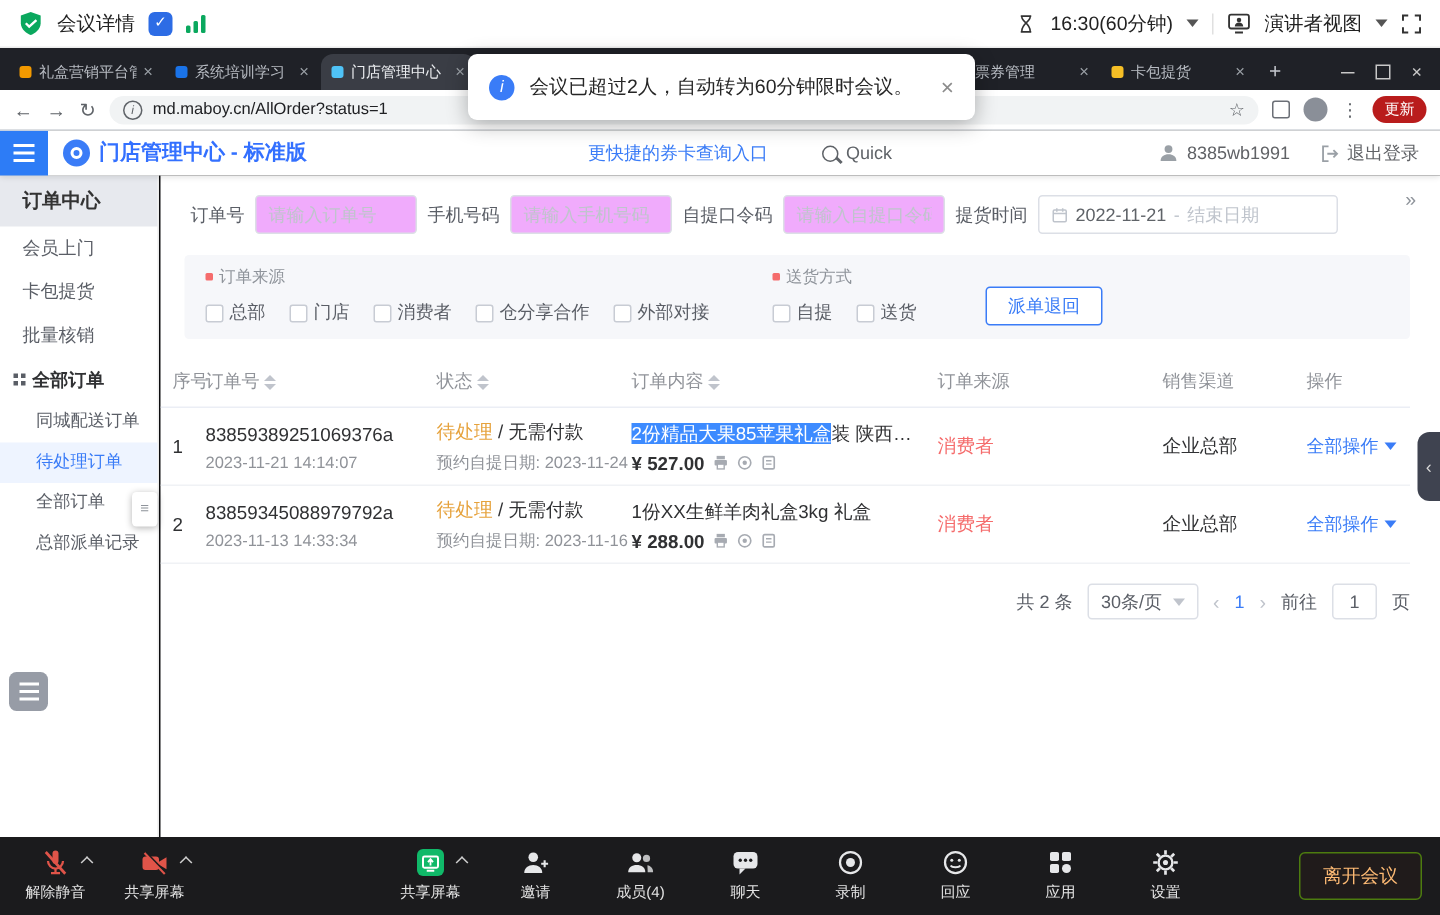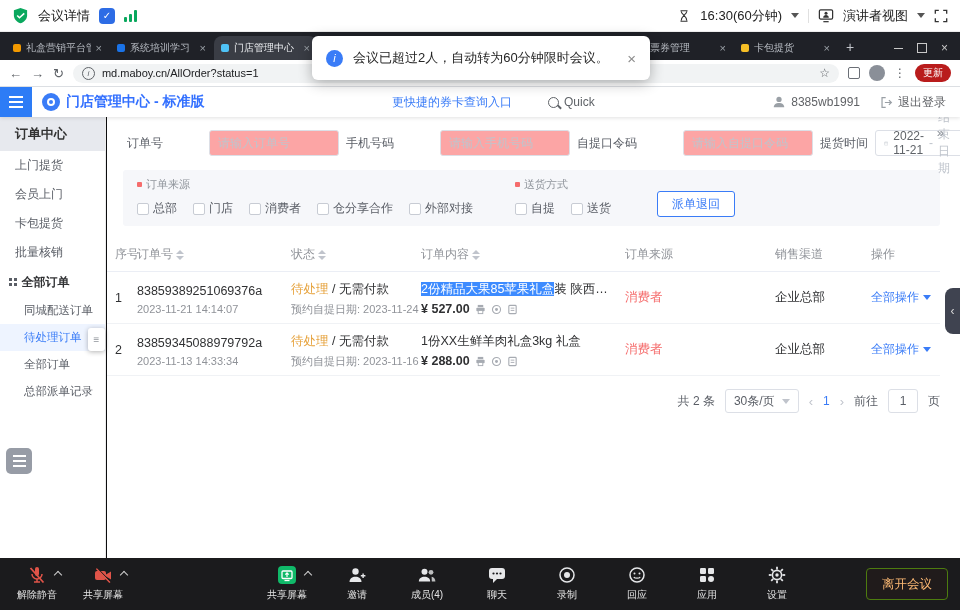--- a/index.html
+++ b/index.html
@@ -74,26 +74,26 @@
         align-items:center;gap:5px;font-weight:bold;}
   .grid-ic{display:grid;grid-template-columns:3px 3px;grid-gap:1.5px;}
   .grid-ic i{width:3px;height:3px;background:#5a5e66;display:block;}
   .schild{height:27px;line-height:27px;font-size:11.5px;color:#5a5e66;padding-left:24px;white-space:nowrap;}
   .schild.active{color:#3a7cf7;background:#eef4ff;}
   
   .main{position:absolute;left:107px;top:117px;right:0;bottom:52px;background:#fff;overflow:hidden;}
   .collapse{position:absolute;right:16px;top:8px;color:#8f949b;font-size:13px;}
   .frow{display:flex;align-items:center;margin:13px 0 0 20px;gap:7px;font-size:12px;color:#5a5e66;}
   .flabel-inline{white-space:nowrap;}
-  input.inp{height:26px;width:130px;border:1px solid #dcdfe6;border-radius:3px;padding:0 8px;font-size:12px;
-        color:#606266;box-sizing:border-box;outline:none;background:#fca5a5;margin-left:39px;}
+  input.inp{height:26px;width:108px;border:1px solid #dcdfe6;border-radius:3px;padding:0 8px;font-size:12px;
+        color:#606266;box-sizing:border-box;outline:none;background:#f0abfc;}
   input.inp::placeholder{color:#bfc4cc;}
   .box{height:26px;border:1px solid #dcdfe6;border-radius:3px;display:flex;align-items:center;
         padding:0 8px;box-sizing:border-box;font-size:12px;background:#fff;gap:5px;}
-  .daterange{width:140px;}
+  .daterange{width:200px;}
   .dr-val{color:#5f6368;}
   .ph{color:#bfc4cc;}
   .sel{width:130px;justify-content:space-between;}
   .btn-primary{height:26px;padding:0 17px;background:#3a7cf7;color:#fff;border-radius:3px;font-size:12px;
         display:flex;align-items:center;margin-left:8px;}
   .link{color:#3a7cf7;font-size:12px;margin-left:12px;white-space:nowrap;}
   .fbox{margin:14px 20px 0 16px;background:#f6f7fa;border-radius:3px;padding:7px 14px 9px;display:flex;
         gap:42px;align-items:flex-start;}
   .flabel{font-size:11px;color:#8f949b;margin-bottom:8px;display:flex;align-items:center;gap:4px;}
   .red-dot{width:5px;height:5px;background:#f56c6c;border-radius:1px;display:block;}
@@ -294,21 +294,20 @@
             <path d="M7 2 H2.5 V14 H7" stroke="#9aa0a6" stroke-width="1.5" fill="none"></path>
             <path d="M6 8 H14 M11 5 l3 3 -3 3" stroke="#9aa0a6" stroke-width="1.5" fill="none"></path>
           </svg>
         <span>退出登录</span>
       </span>
     </div>
   </div>
 
   <div class="sidebar">
     <div class="sec">订单中心</div>
-    <div class="sitem">上门提货</div>
     <div class="sitem">会员上门</div>
     <div class="sitem">卡包提货</div>
     <div class="sitem">批量核销</div>
     <div class="sgroup">
       <span class="grid-ic">
           <i></i>
           <i></i>
           <i></i>
           <i></i>
         </span>

